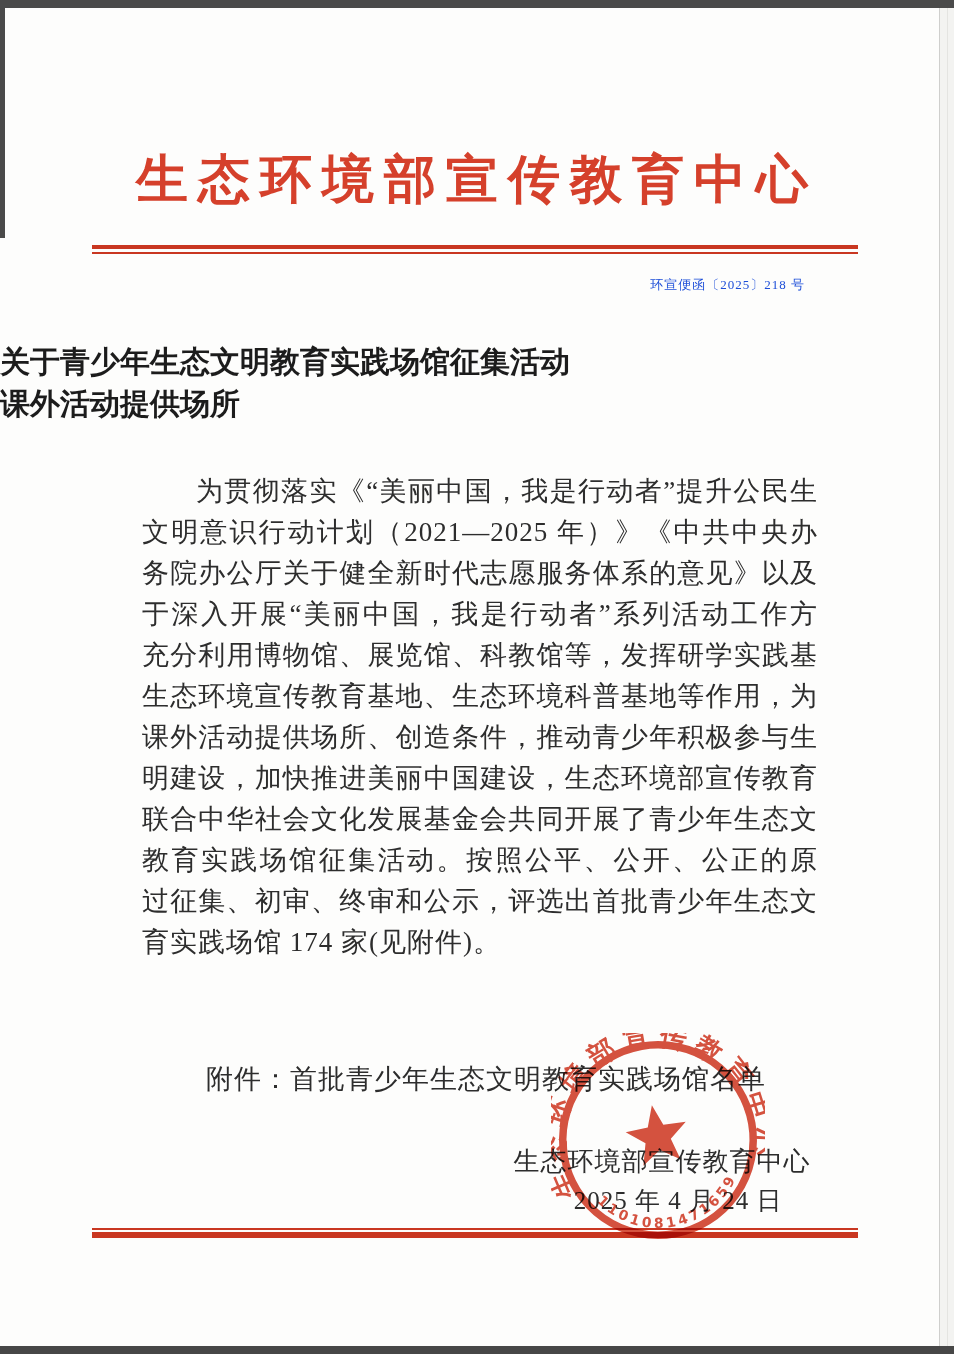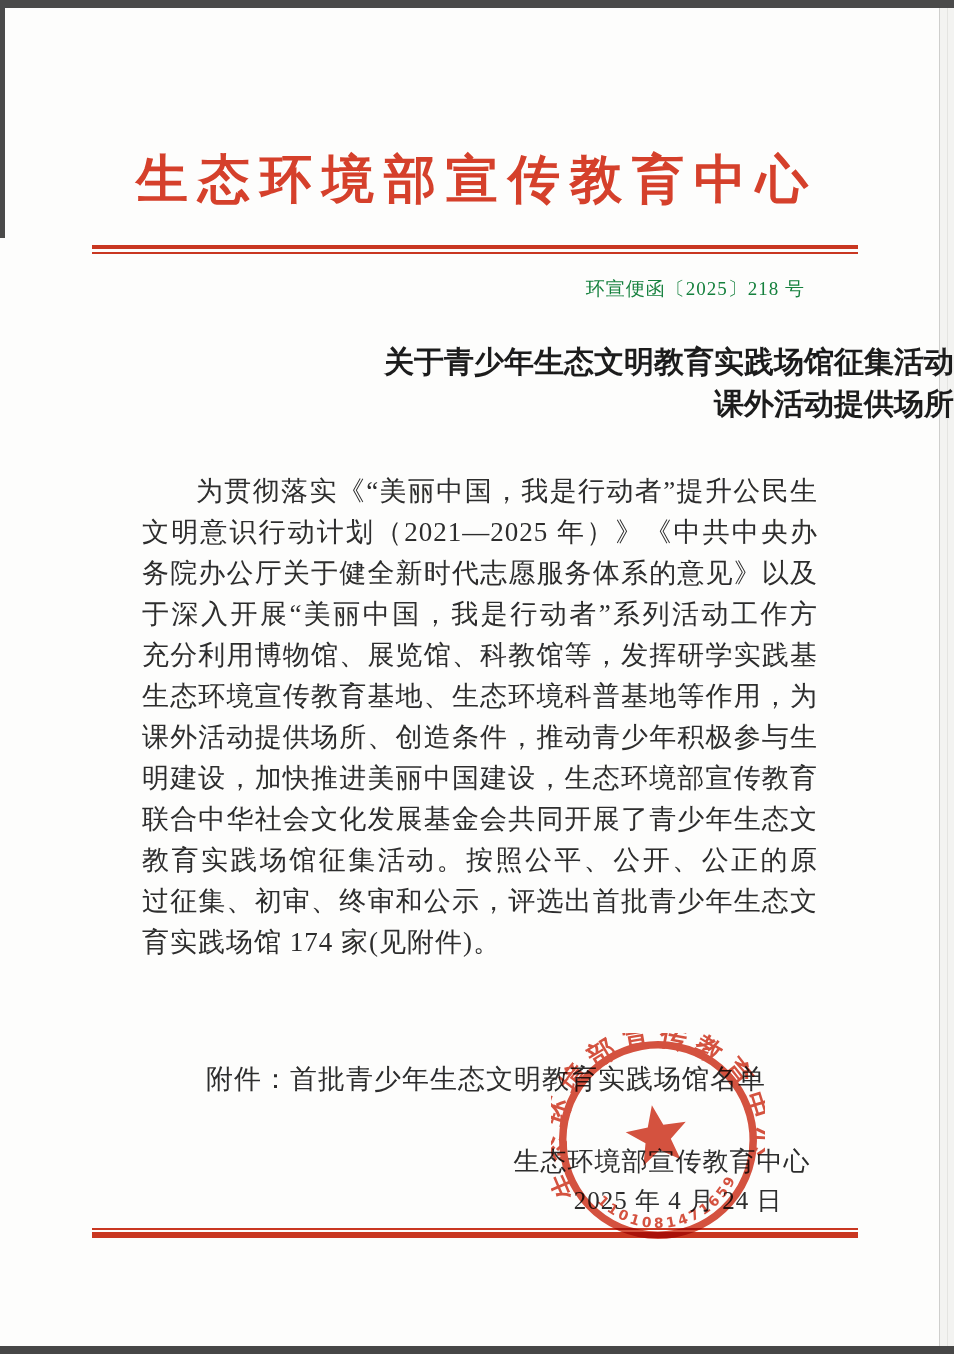--- a/index.html
+++ b/index.html
@@ -21,24 +21,24 @@
   
   .letterhead{
     left:0;top:153px;width:954px;
     text-align:center;
     font-size:52px;line-height:54px;font-weight:bold;
     color:#d5402b;letter-spacing:10px;white-space:nowrap;
   }
   .rule{background:#c93721;}
   .rule-top-thick{left:92px;top:245px;width:766px;height:4px;}
   .rule-top-thin{left:92px;top:252px;width:766px;height:2px;}
-  .doc-number{right:149px;top:276px;font-size:19px;color:#15803d;letter-spacing:1px;white-space:nowrap;}
+  .doc-number{right:149px;top:276px;font-size:13px;color:#1d4ed8;letter-spacing:1px;white-space:nowrap;}
   
   .doc-title{
-    left:0;top:341px;width:954px;text-align:right;
+    left:0;top:341px;width:954px;text-align:left;
     font-size:30px;line-height:42px;font-weight:bold;color:#1c1c1c;
   }
   
   .body-block{
     left:142px;top:471px;width:676px;
     font-size:27px;line-height:41px;color:#2d2d2d;
     letter-spacing:1px;
   }
   .body-block .ln{height:41px;overflow:hidden;}
   .body-block .j{text-align:justify;text-align-last:justify;}

